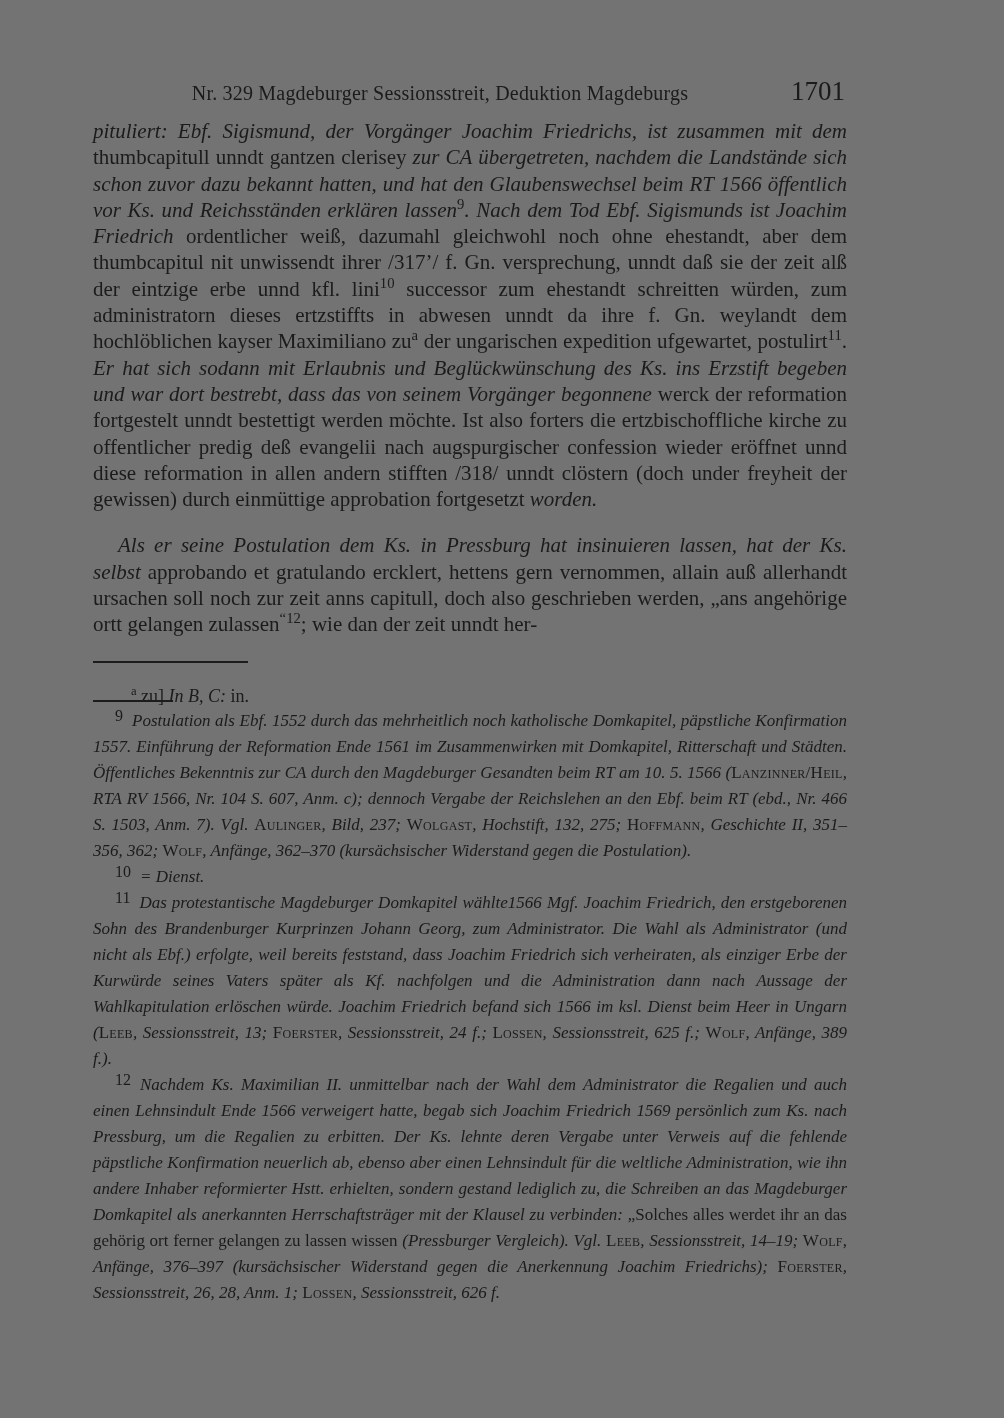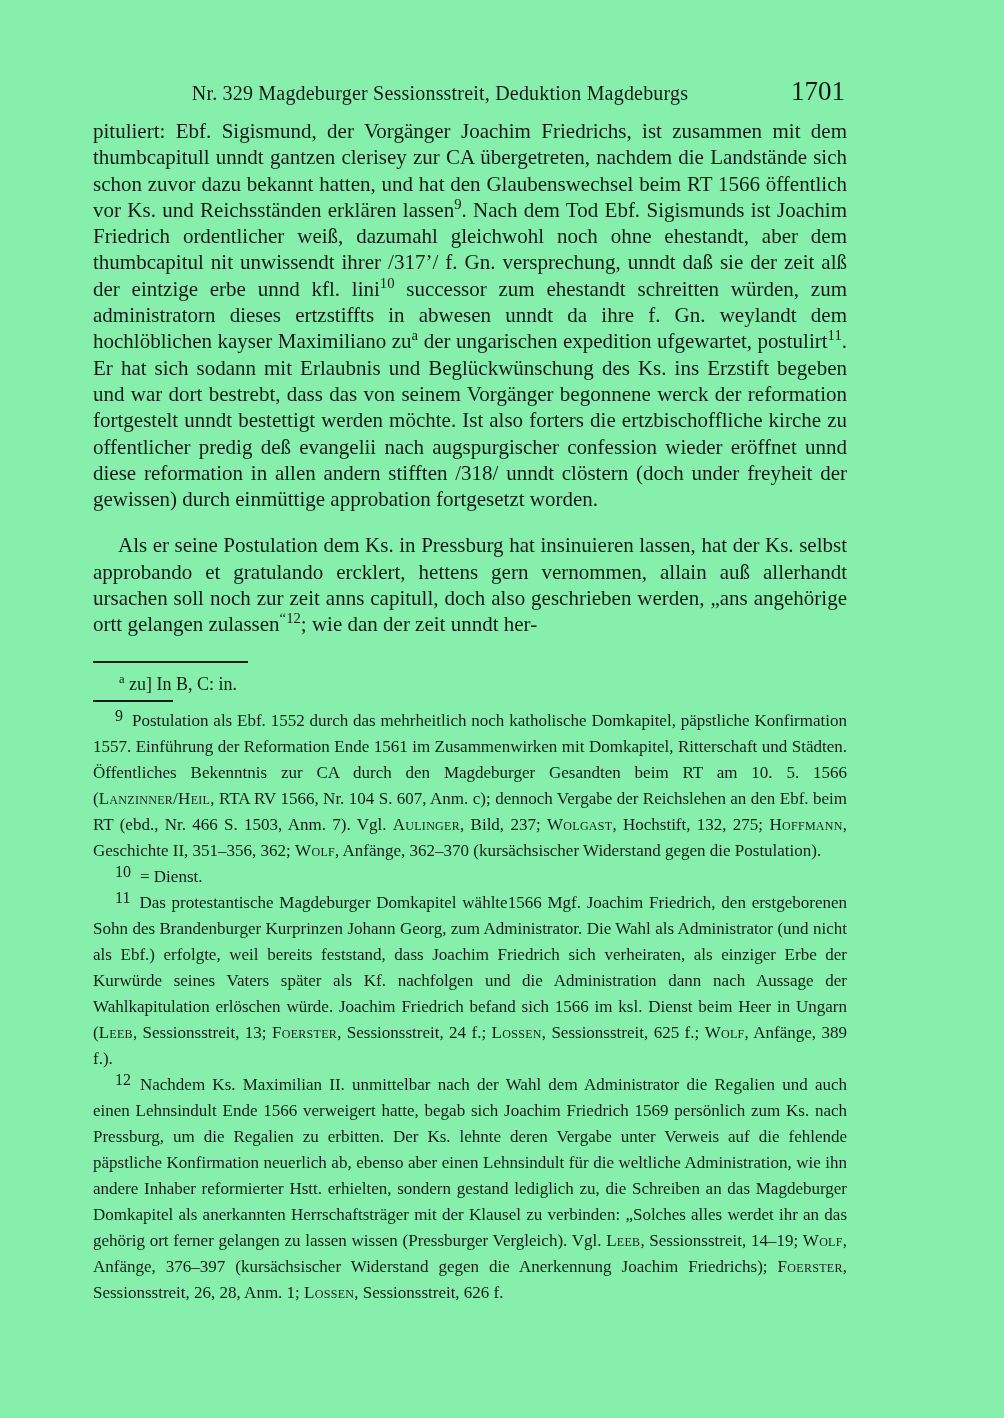--- a/index.html
+++ b/index.html
@@ -1,20 +1,20 @@
 <!DOCTYPE html>
 <html><head>
 <meta charset="utf-8">
 <style>
   html,body { margin:0; padding:0; }
   .page {
     position: relative;
     width: 1004px;
     height: 1418px;
-    background: #86efac;
+    background: #737373;
     color: #1b1b1b;
     font-family: "Liberation Serif", "DejaVu Serif", serif;
     overflow: hidden;
   }
   .header-row {
     position: absolute;
     top: 82px; left: 93px; width: 754px;
     height: 30px;
   }
   .running-head {
@@ -44,21 +44,21 @@
     left: 93px;
     border-top: 2px solid #1c1c1c;
     height: 0;
   }
   .rule-apparatus { top: 661px; width: 155px; }
   .rule-footnotes { top: 700px; width: 80px; }
 
   .apparatus-note {
     position: absolute;
     top: 668px; left: 93px; width: 754px;
-    margin: 4px;
+    margin: 16px;
     font-size: 18px;
     line-height: 24px;
     text-indent: 22px;
   }
 
   .footnotes {
     position: absolute;
     top: 708px; left: 93px; width: 754px;
     font-size: 17px;
     line-height: 26px;
@@ -68,21 +68,21 @@
 
   .fn-marker {
     position: relative;
     top: -5px;
     margin-right: 9px;
     font-size: 16px;
     font-style: normal;
   }
 
   .run-roman   { font-style: normal; }
-  .run-italic  { }
+  .run-italic  { font-style: italic; }
   .run-sup {
     font-style: normal;
     font-size: 0.7em;
     vertical-align: super;
     line-height: 0;
   }
   .run-smallcaps {
     font-style: normal;
     font-variant: small-caps;
     letter-spacing: 0.3px;

